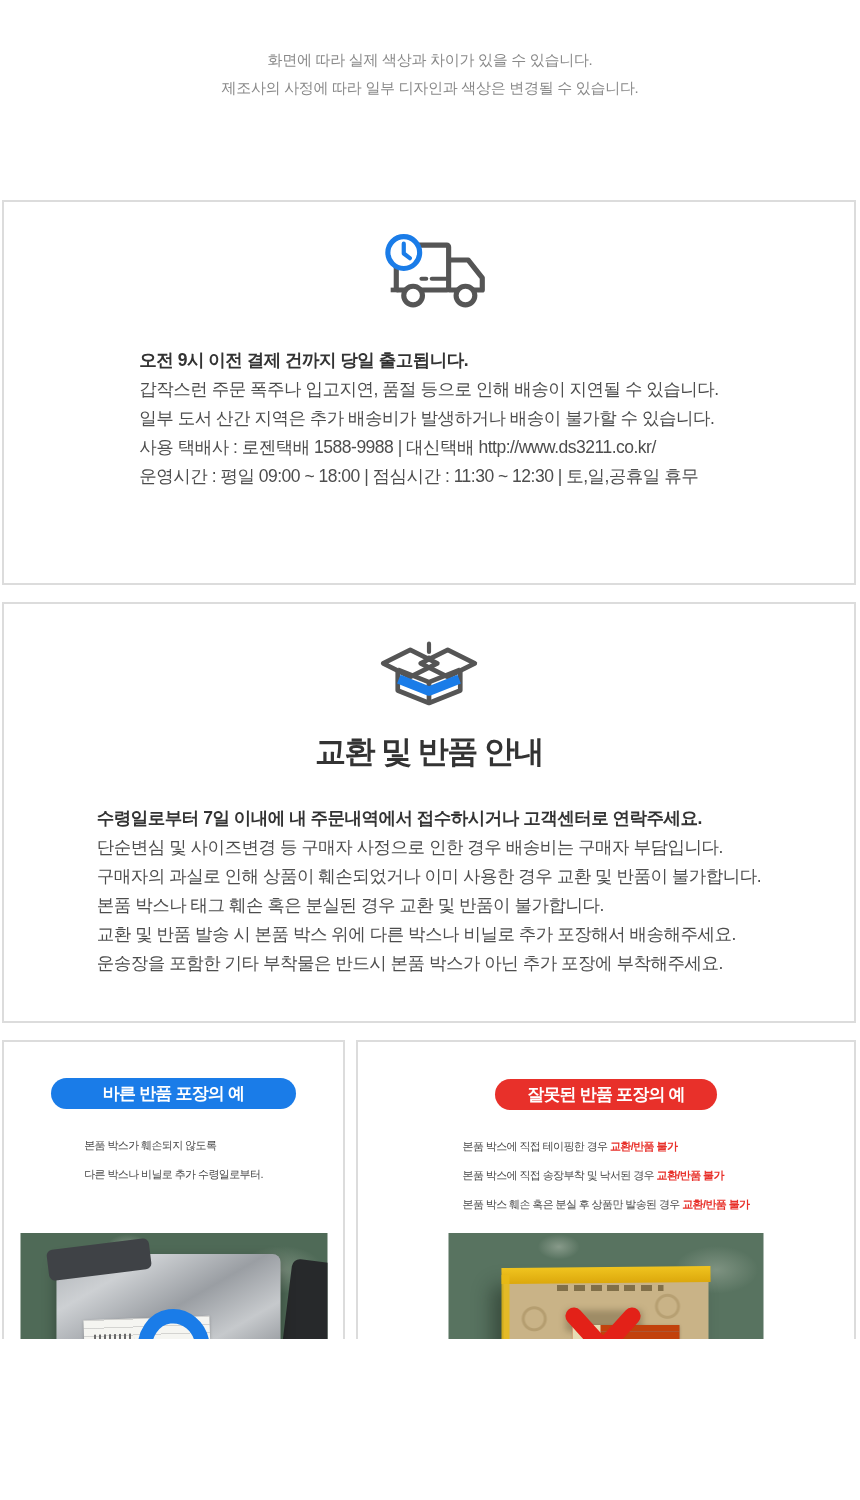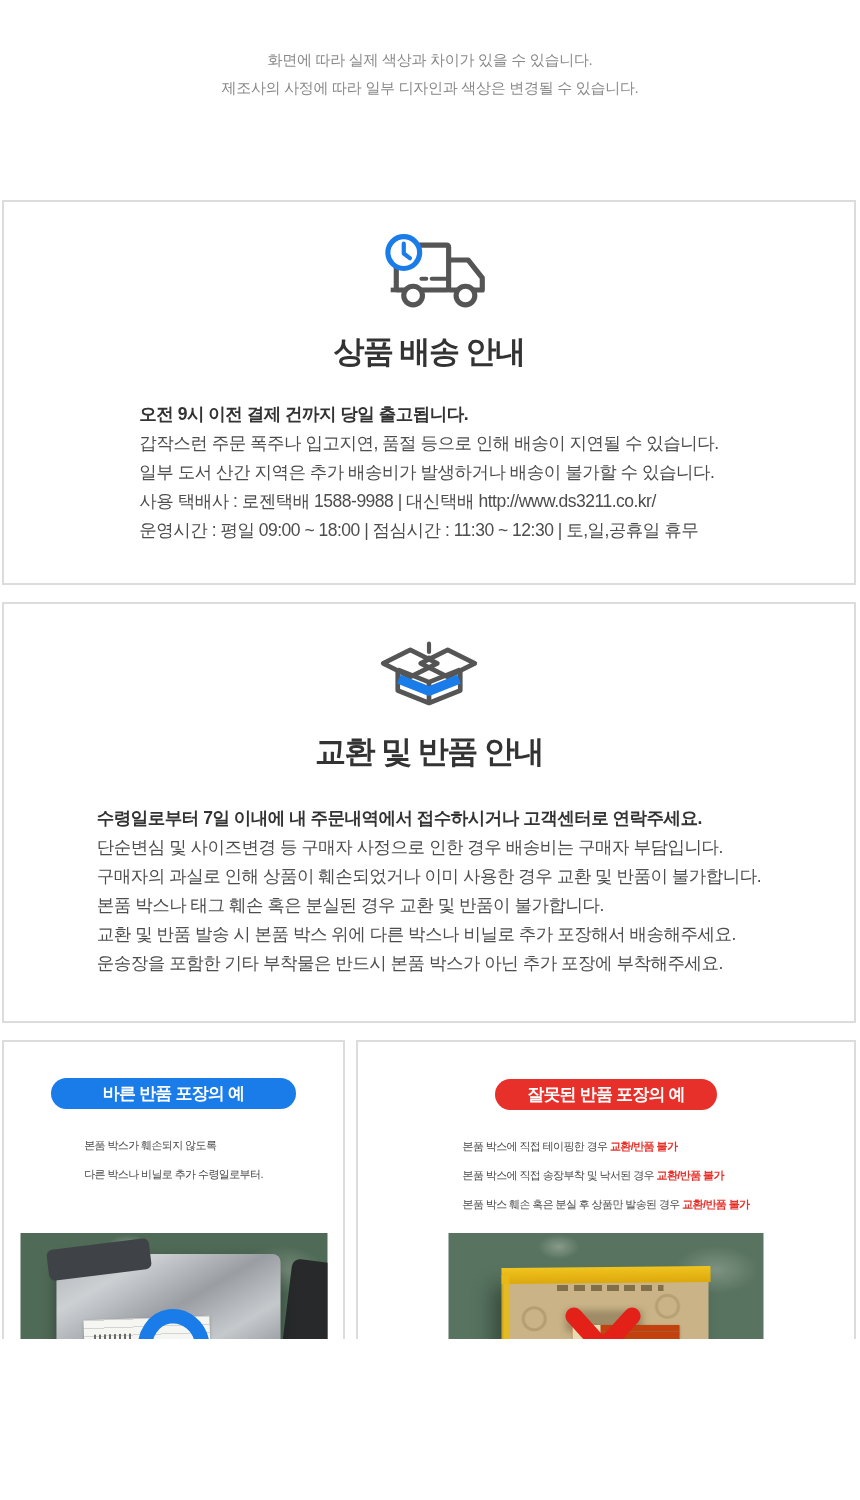--- a/index.html
+++ b/index.html
@@ -131,21 +131,20 @@
         <path d="M86 30 L107 30 L122 49 L122 62 L86 62" stroke="#555" stroke-width="5.5" stroke-linejoin="round"></path>
         <path d="M24 62 L32 62" stroke="#555" stroke-width="5"></path>
         <path d="M57 50 L62 50" stroke="#555" stroke-width="4.5" stroke-linecap="round"></path>
         <path d="M68 50 L83 50" stroke="#555" stroke-width="4.5" stroke-linecap="round"></path>
         <circle cx="48" cy="68" r="10" fill="#fff" stroke="#555" stroke-width="5.5"></circle>
         <circle cx="104" cy="68" r="10" fill="#fff" stroke="#555" stroke-width="5.5"></circle>
         <circle cx="38" cy="22" r="17" fill="#fff" stroke="#1a7ce8" stroke-width="5.5"></circle>
         <path d="M38 12.5 L38 23 L44.5 28" stroke="#1a7ce8" stroke-width="4.5" stroke-linecap="round" stroke-linejoin="round"></path>
       </svg>
     </div>
-    <h2 class="section-title">상품 배송 안내</h2>
     <div class="tb">
       <p class="lead">오전 9시 이전 결제 건까지 당일 출고됩니다.</p>
       <p>갑작스런 주문 폭주나 입고지연, 품절 등으로 인해 배송이 지연될 수 있습니다.</p>
       <p>일부 도서 산간 지역은 추가 배송비가 발생하거나 배송이 불가할 수 있습니다.</p>
       <p>사용 택배사 : 로젠택배 1588-9988 | 대신택배 http://www.ds3211.co.kr/</p>
       <p>운영시간 : 평일 09:00 ~ 18:00 | 점심시간 : 11:30 ~ 12:30 | 토,일,공휴일 휴무</p>
     </div>
   </section>
 
   <section class="box box-returns">

